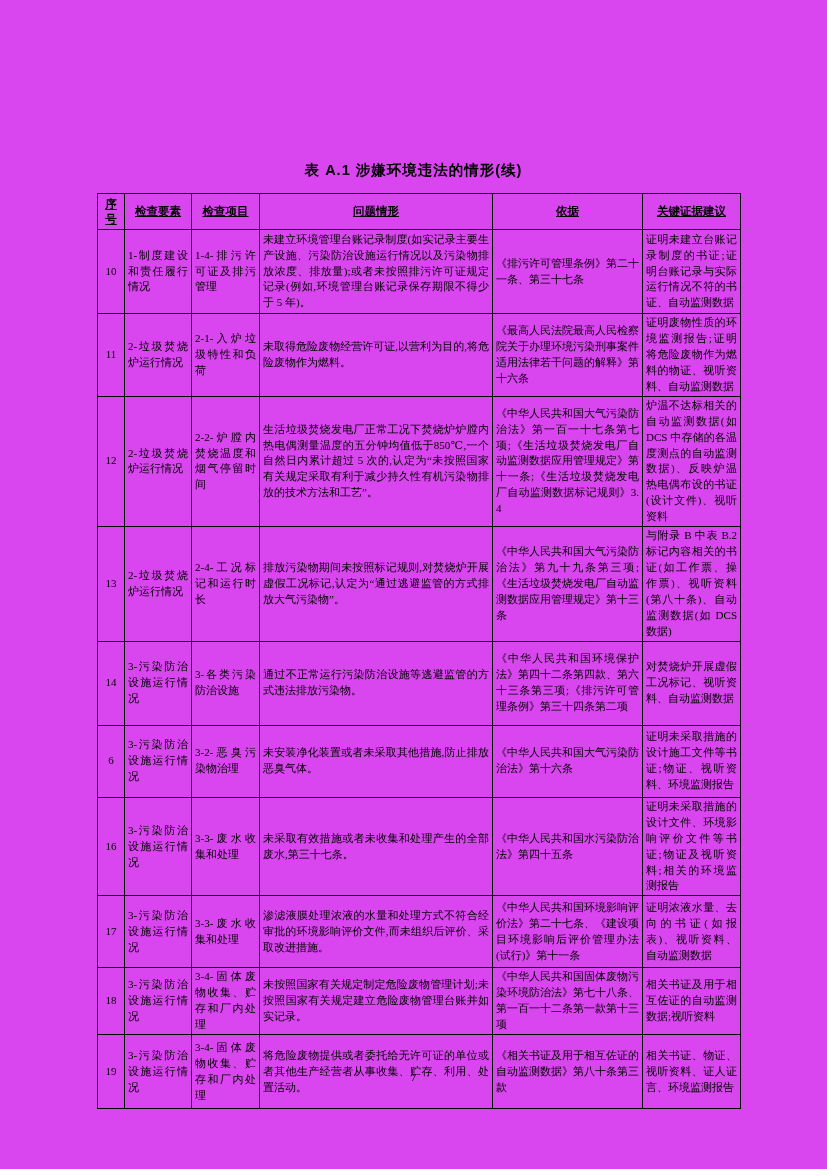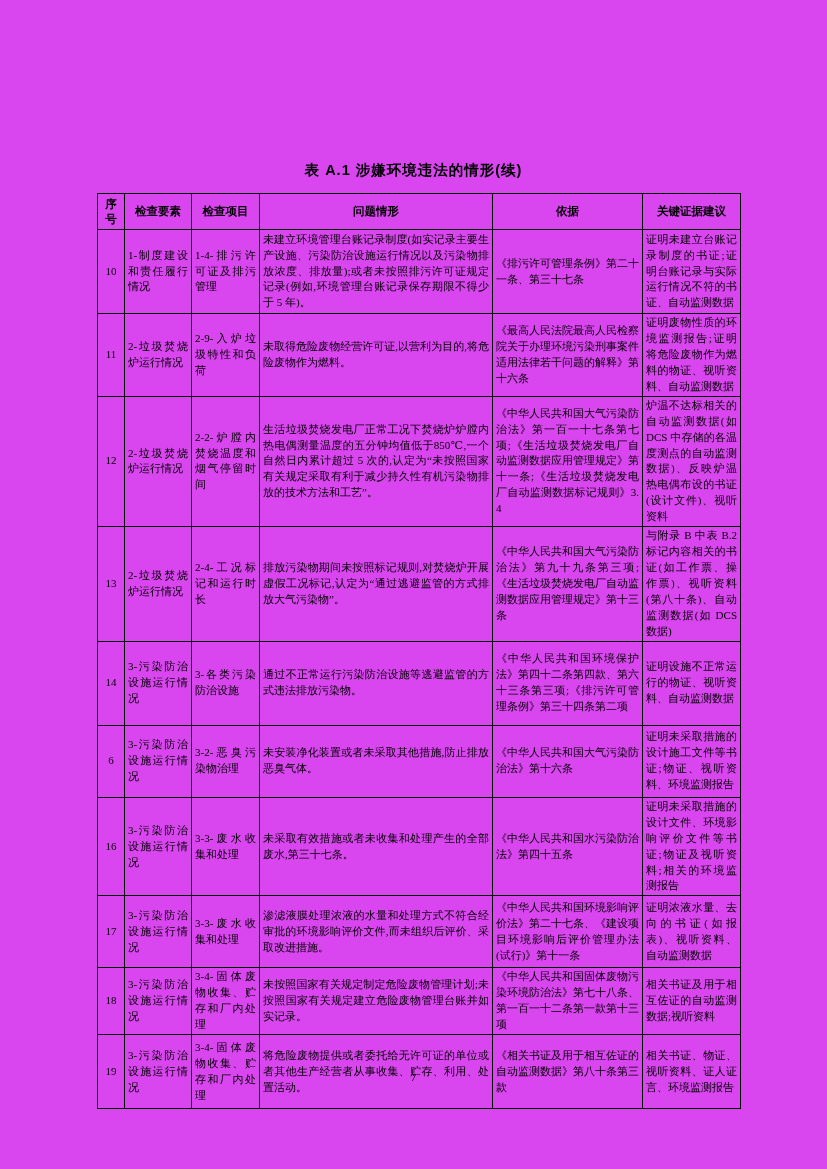--- a/index.html
+++ b/index.html
@@ -40,21 +40,21 @@
     line-height: 1.45;
     word-break: break-all;
     overflow-wrap: anywhere;
   }
   table.main th {
     text-align: center;
     font-weight: bold;
     font-size: 11.5px;
     line-height: 1.3;
   }
-  thead tr { height: 36px; }
+  thead tr { height: 36px; text-decoration: underline; }
   tbody tr:nth-child(1)  { height: 84px; }
   tbody tr:nth-child(2)  { height: 76px; }
   tbody tr:nth-child(3)  { height: 124px; }
   tbody tr:nth-child(4)  { height: 108px; }
   tbody tr:nth-child(5)  { height: 84px; }
   tbody tr:nth-child(6)  { height: 72px; }
   tbody tr:nth-child(7)  { height: 76px; }
   tbody tr:nth-child(8)  { height: 72px; }
   tbody tr:nth-child(9)  { height: 60px; }
   tbody tr:nth-child(10) { height: 74px; }
@@ -102,21 +102,21 @@
     <td class="c-element">1-制度建设和责任履行情况</td>
     <td class="c-item">1-4-排污许可证及排污管理</td>
     <td class="c-situation">未建立环境管理台账记录制度(如实记录主要生产设施、污染防治设施运行情况以及污染物排放浓度、排放量);或者未按照排污许可证规定记录(例如,环境管理台账记录保存期限不得少于 5 年)。</td>
     <td class="c-basis">《排污许可管理条例》第二十一条、第三十七条</td>
     <td class="c-evidence">证明未建立台账记录制度的书证;证明台账记录与实际运行情况不符的书证、自动监测数据</td>
   </tr>
 
   <tr>
     <td class="c-seq">11</td>
     <td class="c-element">2-垃圾焚烧炉运行情况</td>
-    <td class="c-item">2-9-入炉垃圾特性和负荷</td>
+    <td class="c-item">2-1-入炉垃圾特性和负荷</td>
     <td class="c-situation">未取得危险废物经营许可证,以营利为目的,将危险废物作为燃料。</td>
     <td class="c-basis">《最高人民法院最高人民检察院关于办理环境污染刑事案件适用法律若干问题的解释》第十六条</td>
     <td class="c-evidence">证明废物性质的环境监测报告;证明将危险废物作为燃料的物证、视听资料、自动监测数据</td>
   </tr>
 
   <tr>
     <td class="c-seq">12</td>
     <td class="c-element">2-垃圾焚烧炉运行情况</td>
     <td class="c-item">2-2-炉膛内焚烧温度和烟气停留时间</td>
     <td class="c-situation">生活垃圾焚烧发电厂正常工况下焚烧炉炉膛内热电偶测量温度的五分钟均值低于850℃,一个自然日内累计超过 5 次的,认定为“未按照国家有关规定采取有利于减少持久性有机污染物排放的技术方法和工艺”。</td>
@@ -132,21 +132,21 @@
     <td class="c-basis">《中华人民共和国大气污染防治法》第九十九条第三项;《生活垃圾焚烧发电厂自动监测数据应用管理规定》第十三条</td>
     <td class="c-evidence">与附录 B 中表 B.2 标记内容相关的书证(如工作票、操作票)、视听资料(第八十条)、自动监测数据(如 DCS 数据)</td>
   </tr>
 
   <tr>
     <td class="c-seq">14</td>
     <td class="c-element">3-污染防治设施运行情况</td>
     <td class="c-item">3-各类污染防治设施</td>
     <td class="c-situation">通过不正常运行污染防治设施等逃避监管的方式违法排放污染物。</td>
     <td class="c-basis">《中华人民共和国环境保护法》第四十二条第四款、第六十三条第三项;《排污许可管理条例》第三十四条第二项</td>
-    <td class="c-evidence">证明设施不正常运行的物证、视听资料、自动监测数据</td>
+    <td class="c-evidence">对焚烧炉开展虚假工况标记、视听资料、自动监测数据</td>
   </tr>
 
   <tr>
     <td class="c-seq">6</td>
     <td class="c-element">3-污染防治设施运行情况</td>
     <td class="c-item">3-2-恶臭污染物治理</td>
     <td class="c-situation">未安装净化装置或者未采取其他措施,防止排放恶臭气体。</td>
     <td class="c-basis">《中华人民共和国大气污染防治法》第十六条</td>
     <td class="c-evidence">证明未采取措施的设计施工文件等书证;物证、视听资料、环境监测报告</td>
   </tr>

